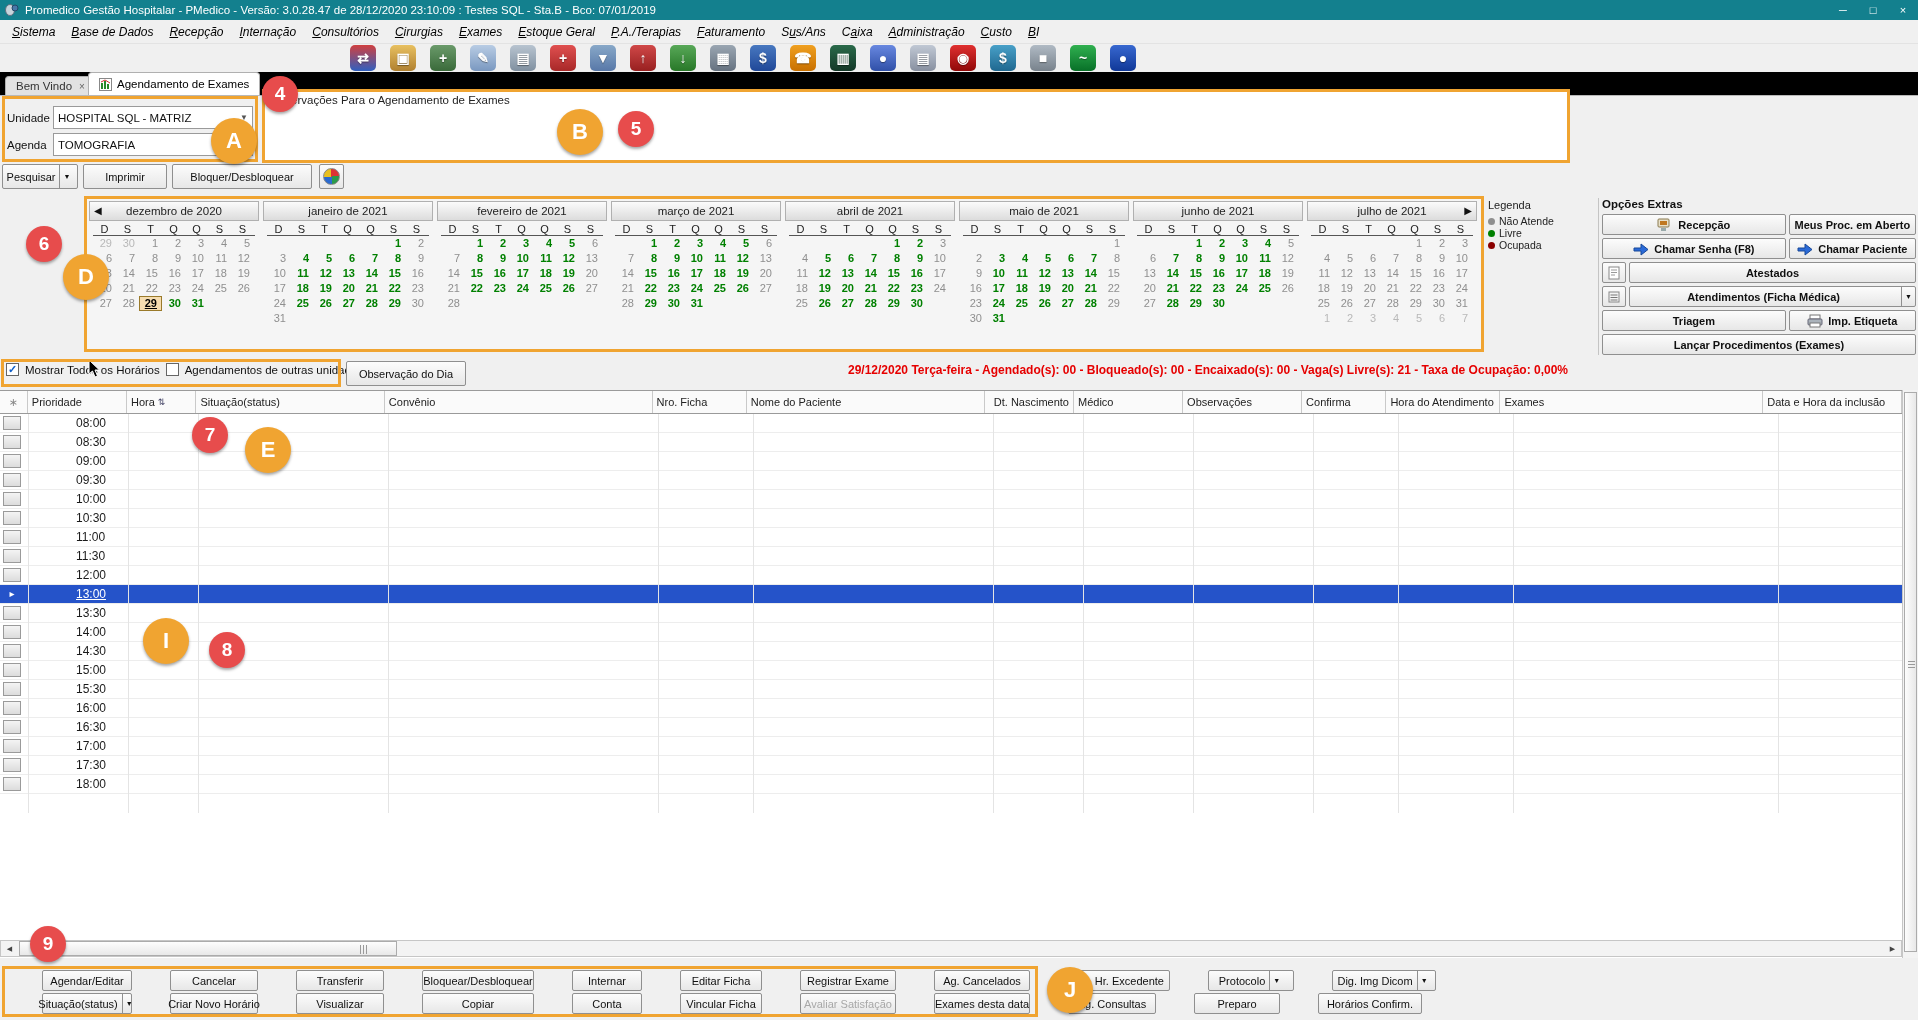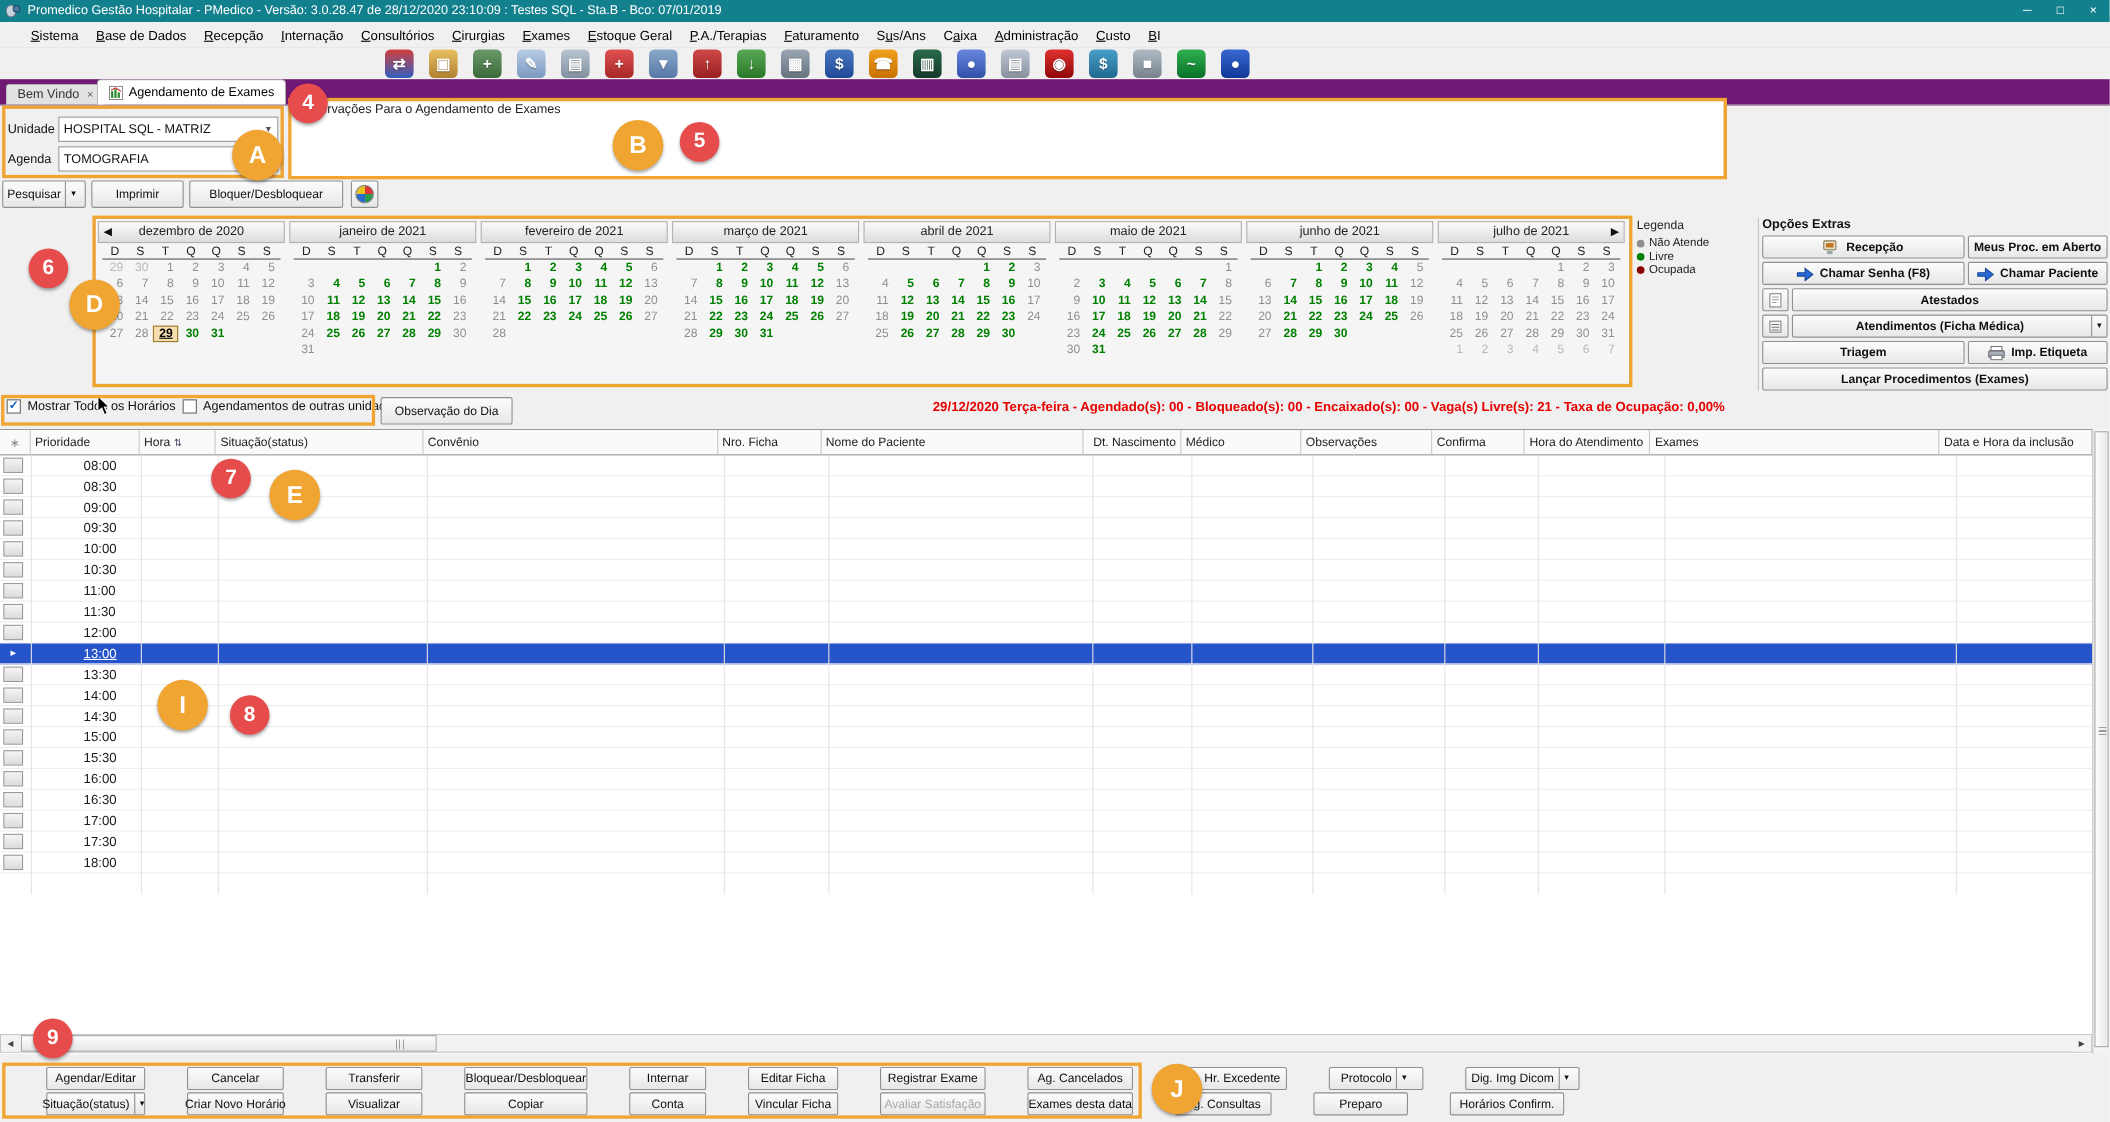--- a/index.html
+++ b/index.html
@@ -7,31 +7,31 @@
   body { font-family:"Liberation Sans", sans-serif; font-size:11px; background:#f0f0f0; position:relative; color:#111; }
 
   
   .titlebar { position:absolute; left:0; top:0; width:1918px; height:20px; background:#13808e; display:flex; align-items:center; color:#fff; }
   .titlebar .app-ico { width:14px; height:12px; margin:0 6px 0 5px; }
   .titlebar .ttl { font-size:11.5px; flex:1; white-space:nowrap; overflow:hidden; }
   .wctrls { display:flex; height:100%; }
   .wctrl { width:30px; height:100%; display:flex; align-items:center; justify-content:center; font-size:11px; color:#fff; }
 
   
-  .menubar { position:absolute; left:0; top:20px; width:1918px; height:24px; background:#f0f0f0; display:flex; align-items:center; padding-left:20px; border-bottom:1px solid #e3e3e3;}
+  .menubar { position:absolute; left:0; top:20px; width:1918px; height:24px; background:#f0f0f0; display:flex; align-items:center; padding-left:4px; border-bottom:1px solid #e3e3e3;font-style:italic;}
   .menu-item { padding:3px 8px; font-size:12px; color:#000; white-space:nowrap; }
   .menu-item u { text-decoration:underline; }
 
   
   .toolbar { position:absolute; left:0; top:44px; width:1918px; height:28px; background:#f0f0f0; }
   .tool-strip { position:absolute; left:350px; top:1px; display:flex; gap:14px; }
   .tool-icon { width:26px; height:26px; border-radius:5px; display:flex; align-items:center; justify-content:center; color:#fff; font-size:14px; font-weight:bold; text-shadow:0 1px 1px rgba(0,0,0,.4); }
 
   
-  .tabbar { position:absolute; left:0; top:72px; width:1918px; height:24px; background:#701a75; border-bottom:1px solid #b8b8b8; }
+  .tabbar { position:absolute; left:0; top:72px; width:1918px; height:24px; background:#000000; border-bottom:1px solid #b8b8b8; }
   .tab { position:absolute; bottom:0; display:flex; align-items:center; gap:5px; padding:0 10px; border:1px solid #b0b0b0; border-bottom:none; border-radius:4px 4px 0 0; font-size:11.5px; }
   .tab.inactive { left:5px; height:19px; background:#e2e2e2; color:#333; }
   .tab.active { left:88px; height:23px; background:#fff; color:#000; }
   .tab .x { font-size:10px; color:#666; margin-left:2px; }
 
   
   .btn { background:linear-gradient(#fcfcfc,#e7e7e7); border:1px solid #8f8f8f; border-radius:2px; display:flex; align-items:center; justify-content:center; font-size:11px; color:#101010; white-space:nowrap; }
   .btn.b { font-weight:bold; }
   .btn .dd-seg { border-left:1px solid #8f8f8f; height:100%; display:flex; align-items:center; padding:0 3px; font-size:7px; margin-left:4px; }
   .btn.disabled { color:#a8a8a8; }

